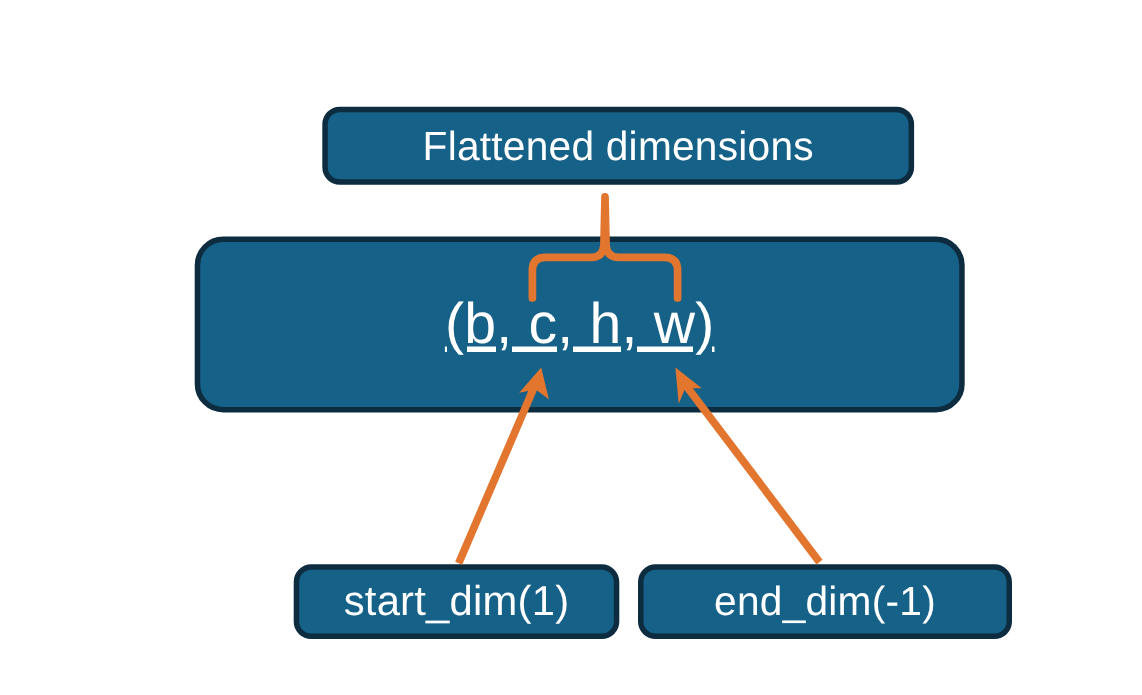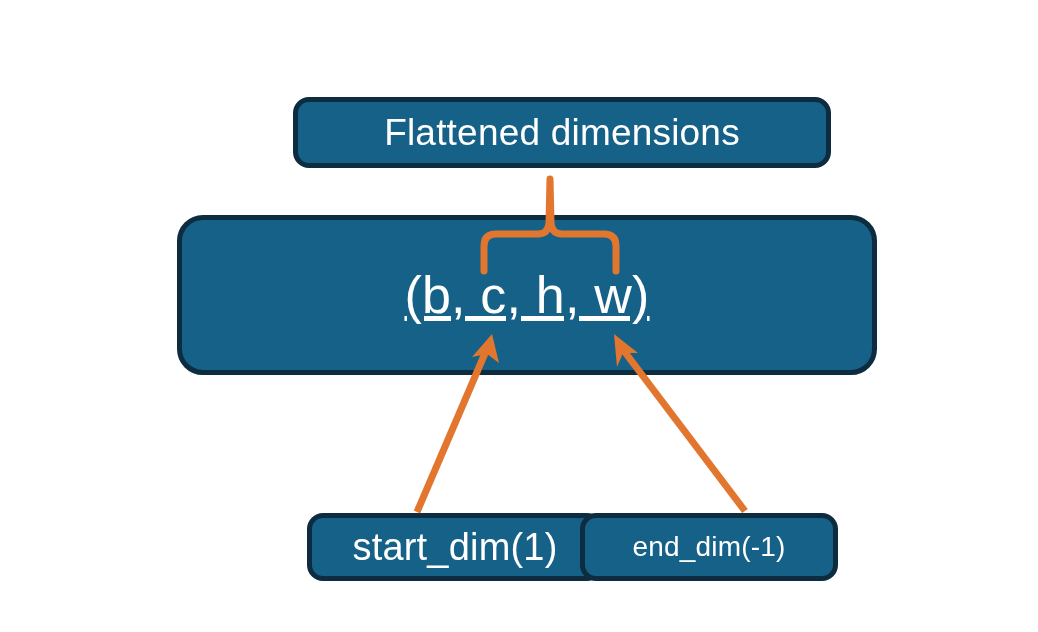--- a/index.html
+++ b/index.html
@@ -53,29 +53,28 @@
     font-size: 52px;
     text-decoration: underline;
   }
   #node-start-dim {
     left: 267px;
     top: 513px;
     width: 296px;
     height: 68px;
     border-radius: 16px;
     font-size: 38px;
-    margin-left: 40px;
   }
   #node-end-dim {
     left: 580px;
     top: 513px;
-    width: 258px;
+    width: 340px;
     height: 68px;
     border-radius: 16px;
-    font-size: 28px;
+    font-size: 37px;
   }
   #overlay-arrows {
     position: absolute;
     left: 0; top: 0;
     width: 1038px;
     height: 632px;
     z-index: 3;
     pointer-events: none;
   }
   #overlay-brace {

